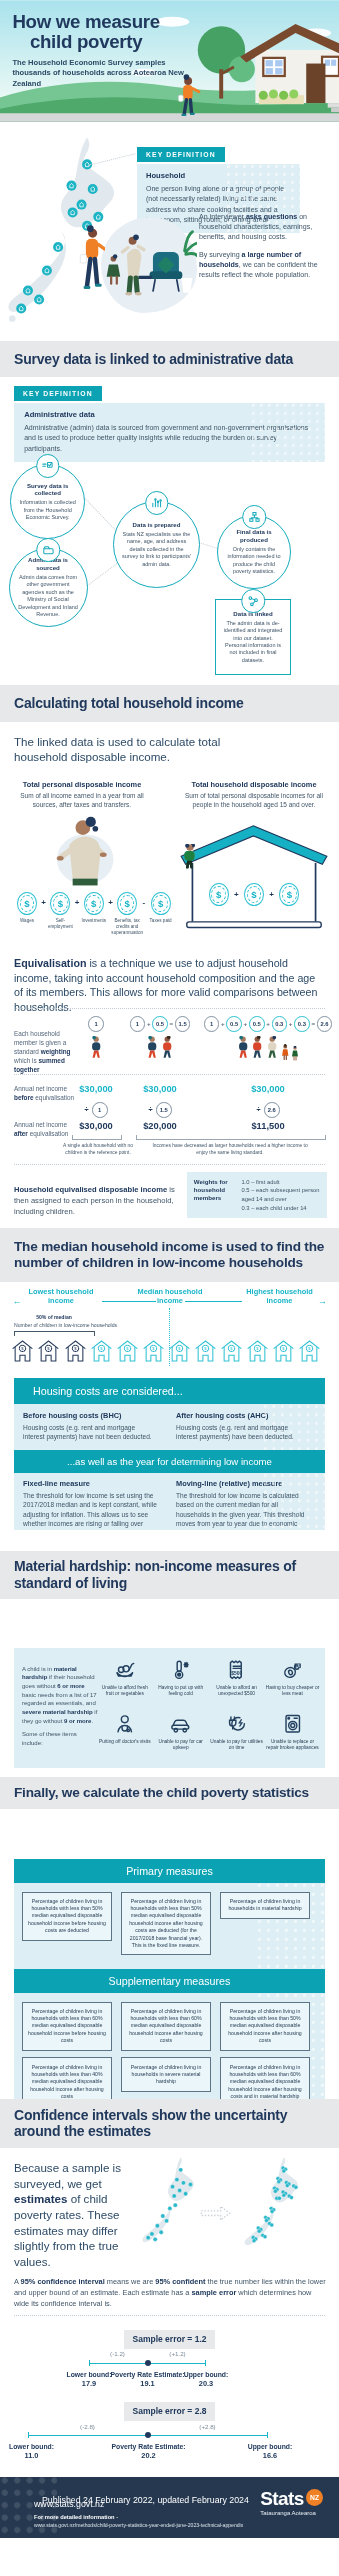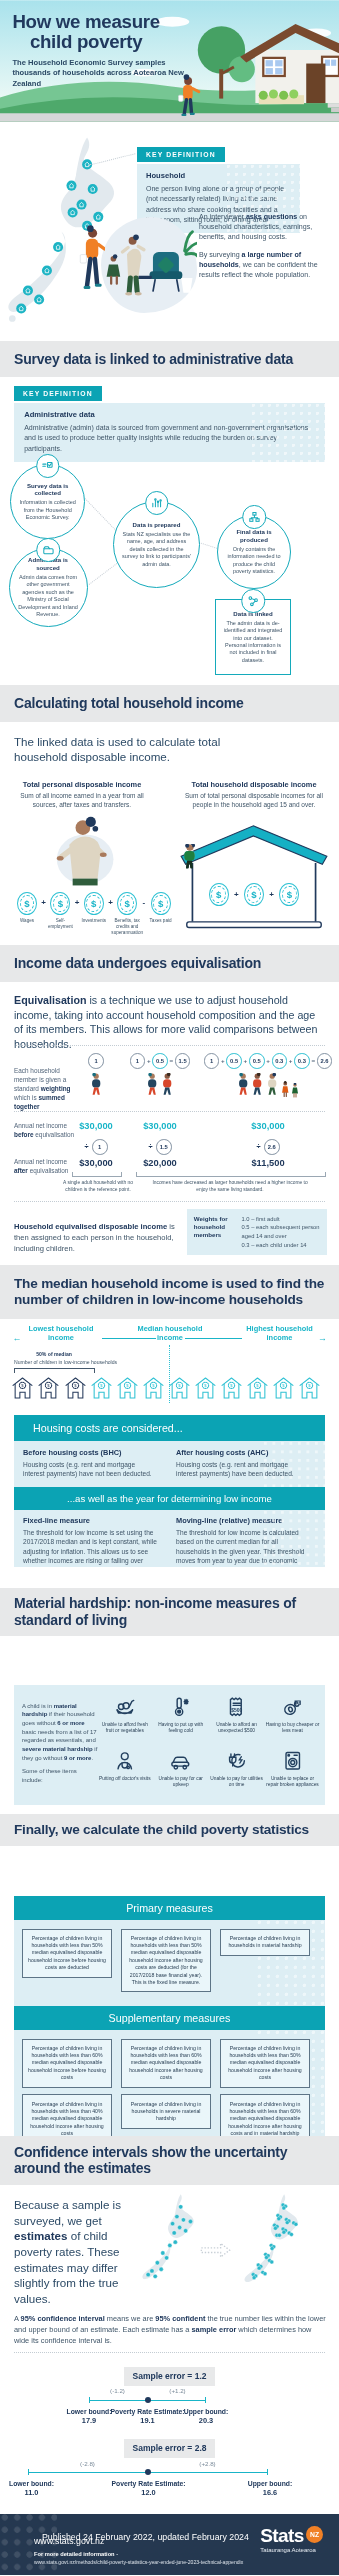--- a/index.html
+++ b/index.html
@@ -513,23 +513,20 @@
             <i>$</i>
           </span>
         <span class="cop" style="margin-top:0;">+</span>
         <span class="coin">
             <i>$</i>
           </span>
       </div>
     </div>
   </section>
 
-  <div class="band band3">
-    <h2><span>Income data undergoes </span><span class="xb">equivalisation</span></h2>
-  </div>
 
   <section class="equiv">
     <p class="intro"><b class="navytxt">Equivalisation</b><span> is a technique we use to adjust household income, taking into account household composition and the age of its members. This allows for more valid comparisons between households.</span></p>
     <div class="dotsep eq-sep1"></div>
 
     <div class="rowlabel" style="top:85px;"><span>Each household member is given a standard </span><b class="navytxt">weighting</b><span> which is </span><b class="navytxt">summed together</b></div>
 
     <div class="wgroup" style="left:79px;top:71px;width:34px;">
       <div class="chiprow">
           <span class="wchip">1</span>
@@ -1070,21 +1067,21 @@
       <div class="dlab" style="left:175px;top:222px;width:62px;"><span>Upper bound:</span><br><span class="num">20.3</span></div>
     </div>
 
     <div class="diagram">
       <span class="dchip" style="top:254px;">Sample error = 2.8</span>
       <span class="derr" style="left:65px;top:275px;">(-2.8)</span>
       <span class="derr" style="left:185px;top:275px;">(+2.8)</span>
       <div class="dline" style="left:28px;top:287px;width:240px;"></div>
       <div class="ddot" style="left:145px;top:284px;"></div>
       <div class="dlab" style="left:4.5px;top:294px;width:54px;"><span>Lower bound:</span><br><span class="num">11.0</span></div>
-      <div class="dlab" style="left:109px;top:294px;width:79px;"><span>Poverty Rate Estimate:</span><br><span class="num">12.0</span></div>
+      <div class="dlab" style="left:109px;top:294px;width:79px;"><span>Poverty Rate Estimate:</span><br><span class="num">20.2</span></div>
       <div class="dlab" style="left:239px;top:294px;width:62px;"><span>Upper bound:</span><br><span class="num">16.6</span></div>
     </div>
   </section>
 
   <footer class="footer">
     <p class="pub">Published 24 February 2022, updated February 2024</p>
     <p class="site">www.stats.govt.nz</p>
     <p class="morelab">For more detailed information -</p>
     <p class="moreurl">www.stats.govt.nz/methods/child-poverty-statistics-year-ended-june-2023-technical-appendix</p>
     <div class="logo">

